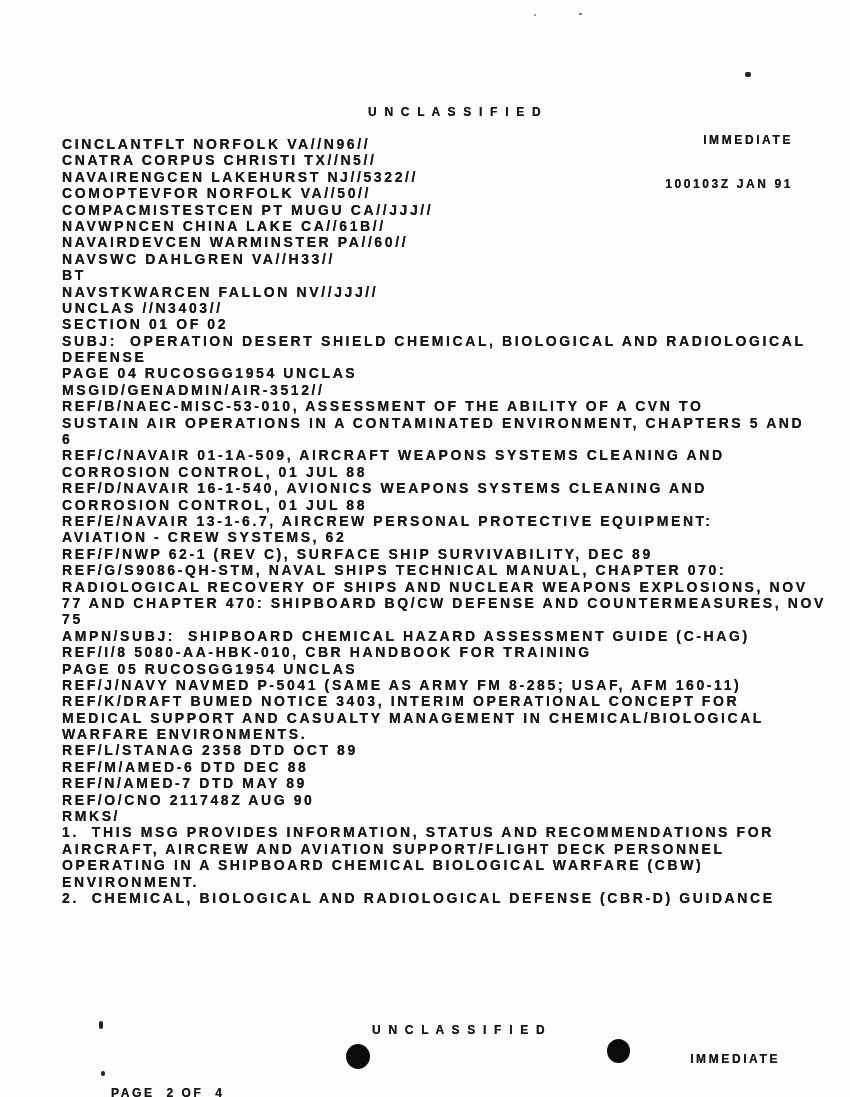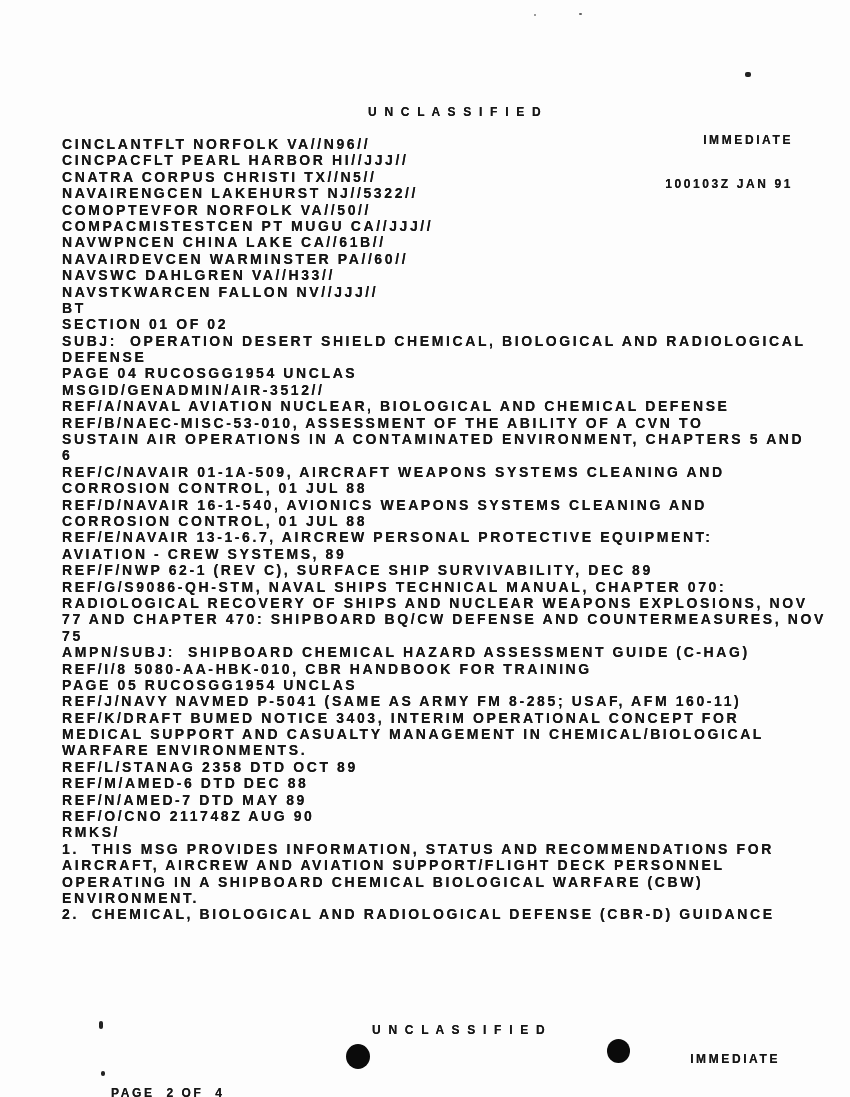--- a/index.html
+++ b/index.html
@@ -56,45 +56,44 @@
 
   <div class="txt hdr-class">U N C L A S S I F I E D</div>
 
   <div class="txt hdr-right">
     <div>IMMEDIATE</div>
     <div>100103Z JAN 91</div>
   </div>
 
   <div class="body-lines">
       <div class="line">CINCLANTFLT NORFOLK VA//N96//</div>
-      <div class="line">CINCPACFLT PEARL HARBOR HI//JJJ//</div>
       <div class="line">CNATRA CORPUS CHRISTI TX//N5//</div>
       <div class="line">NAVAIRENGCEN LAKEHURST NJ//5322//</div>
       <div class="line">COMOPTEVFOR NORFOLK VA//50//</div>
       <div class="line">COMPACMISTESTCEN PT MUGU CA//JJJ//</div>
       <div class="line">NAVWPNCEN CHINA LAKE CA//61B//</div>
       <div class="line">NAVAIRDEVCEN WARMINSTER PA//60//</div>
       <div class="line">NAVSWC DAHLGREN VA//H33//</div>
+      <div class="line">BT</div>
       <div class="line">NAVSTKWARCEN FALLON NV//JJJ//</div>
-      <div class="line">BT</div>
+      <div class="line">UNCLAS //N3403//</div>
       <div class="line">SECTION 01 OF 02</div>
       <div class="line">SUBJ:  OPERATION DESERT SHIELD CHEMICAL, BIOLOGICAL AND RADIOLOGICAL</div>
       <div class="line">DEFENSE</div>
       <div class="line">PAGE 04 RUCOSGG1954 UNCLAS</div>
       <div class="line">MSGID/GENADMIN/AIR-3512//</div>
-      <div class="line">REF/A/NAVAL AVIATION NUCLEAR, BIOLOGICAL AND CHEMICAL DEFENSE</div>
       <div class="line">REF/B/NAEC-MISC-53-010, ASSESSMENT OF THE ABILITY OF A CVN TO</div>
       <div class="line">SUSTAIN AIR OPERATIONS IN A CONTAMINATED ENVIRONMENT, CHAPTERS 5 AND</div>
       <div class="line">6</div>
       <div class="line">REF/C/NAVAIR 01-1A-509, AIRCRAFT WEAPONS SYSTEMS CLEANING AND</div>
       <div class="line">CORROSION CONTROL, 01 JUL 88</div>
       <div class="line">REF/D/NAVAIR 16-1-540, AVIONICS WEAPONS SYSTEMS CLEANING AND</div>
       <div class="line">CORROSION CONTROL, 01 JUL 88</div>
       <div class="line">REF/E/NAVAIR 13-1-6.7, AIRCREW PERSONAL PROTECTIVE EQUIPMENT:</div>
-      <div class="line">AVIATION - CREW SYSTEMS, 89</div>
+      <div class="line">AVIATION - CREW SYSTEMS, 62</div>
       <div class="line">REF/F/NWP 62-1 (REV C), SURFACE SHIP SURVIVABILITY, DEC 89</div>
       <div class="line">REF/G/S9086-QH-STM, NAVAL SHIPS TECHNICAL MANUAL, CHAPTER 070:</div>
       <div class="line">RADIOLOGICAL RECOVERY OF SHIPS AND NUCLEAR WEAPONS EXPLOSIONS, NOV</div>
       <div class="line">77 AND CHAPTER 470: SHIPBOARD BQ/CW DEFENSE AND COUNTERMEASURES, NOV</div>
       <div class="line">75</div>
       <div class="line">AMPN/SUBJ:  SHIPBOARD CHEMICAL HAZARD ASSESSMENT GUIDE (C-HAG)</div>
       <div class="line">REF/I/8 5080-AA-HBK-010, CBR HANDBOOK FOR TRAINING</div>
       <div class="line">PAGE 05 RUCOSGG1954 UNCLAS</div>
       <div class="line">REF/J/NAVY NAVMED P-5041 (SAME AS ARMY FM 8-285; USAF, AFM 160-11)</div>
       <div class="line">REF/K/DRAFT BUMED NOTICE 3403, INTERIM OPERATIONAL CONCEPT FOR</div>

